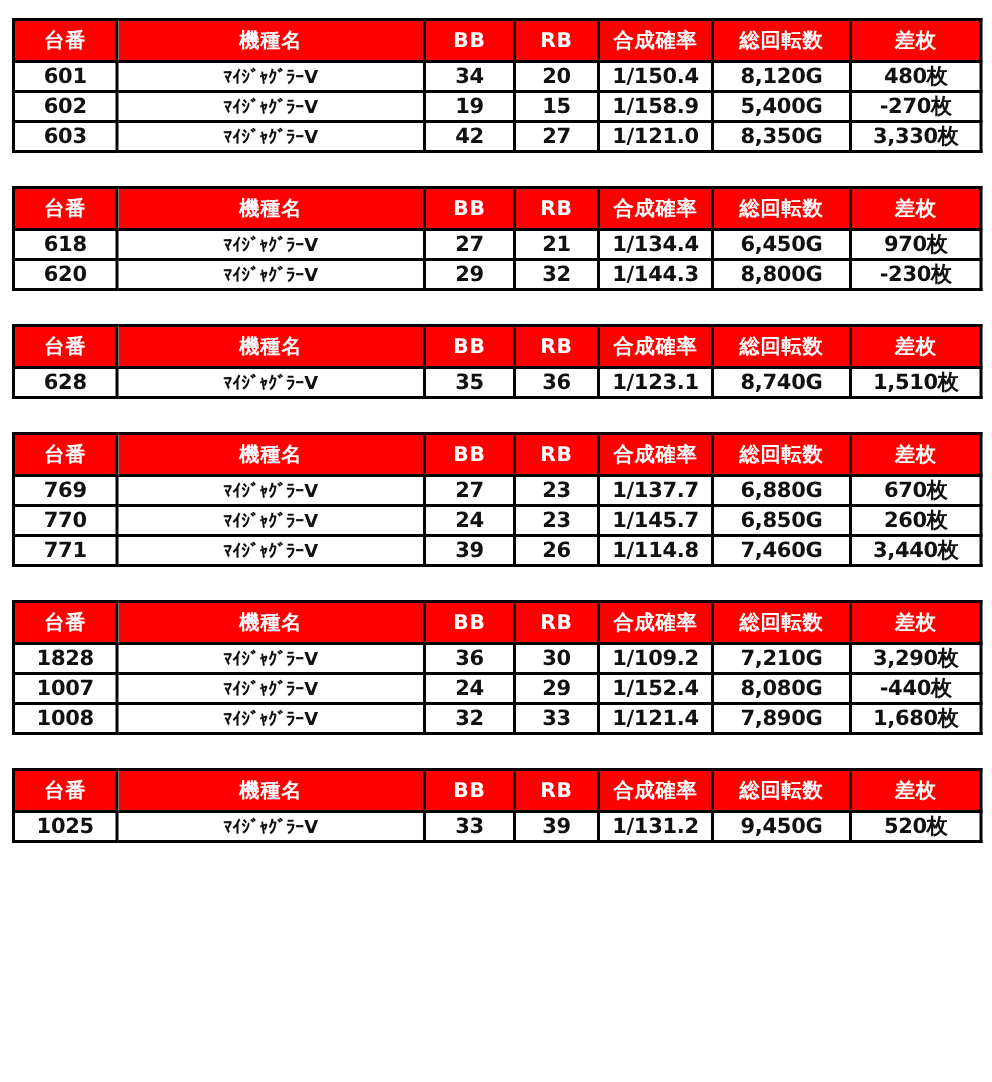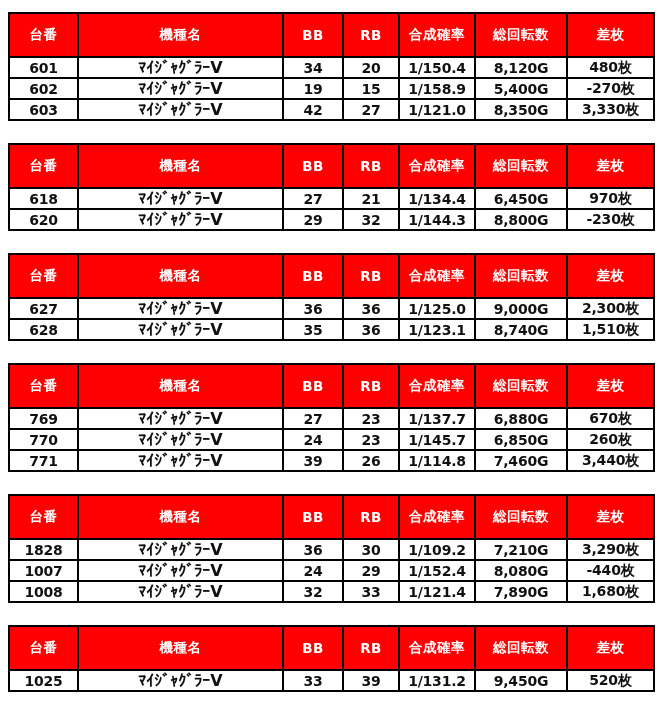--- a/index.html
+++ b/index.html
@@ -34,35 +34,35 @@
     border:2px solid var(--border);
     text-align:center;
     vertical-align:middle;
     padding:0;
     overflow:hidden;
     white-space:nowrap;
   }
   table.data-table th{
     background:var(--header-bg);
     color:var(--header-text);
-    height:44px;
+    height:28px;
     font-size:13.5px;
     font-weight:bold;
     letter-spacing:0.5px;
   }
   table.data-table td{
     background:var(--cell-bg);
     color:var(--cell-text);
     height:20px;
     font-size:14px;
     font-weight:bold;
     letter-spacing:-0.2px;
   }
   table.data-table td.cell-model-name{
-    font-size:16px;
+    font-size:12px;
     letter-spacing:0;
     border-radius:10px;
   }
 </style>
 </head>
 <body>
 
 <main class="report">
     <table class="data-table">
       <colgroup>
@@ -173,29 +173,20 @@
           <th>機種名</th>
           <th>BB</th>
           <th>RB</th>
           <th>合成確率</th>
           <th>総回転数</th>
           <th>差枚</th>
         </tr>
       </thead>
       <tbody>
         <tr>
-          <td class="cell-machine-number">627</td>
-          <td class="cell-model-name">ﾏｲｼﾞｬｸﾞﾗｰV</td>
-          <td class="cell-bb">36</td>
-          <td class="cell-rb">36</td>
-          <td class="cell-combined-rate">1/125.0</td>
-          <td class="cell-total-spins">9,000G</td>
-          <td class="cell-diff-medals">2,300枚</td>
-        </tr>
-        <tr>
           <td class="cell-machine-number">628</td>
           <td class="cell-model-name">ﾏｲｼﾞｬｸﾞﾗｰV</td>
           <td class="cell-bb">35</td>
           <td class="cell-rb">36</td>
           <td class="cell-combined-rate">1/123.1</td>
           <td class="cell-total-spins">8,740G</td>
           <td class="cell-diff-medals">1,510枚</td>
         </tr>
       </tbody>
     </table>

